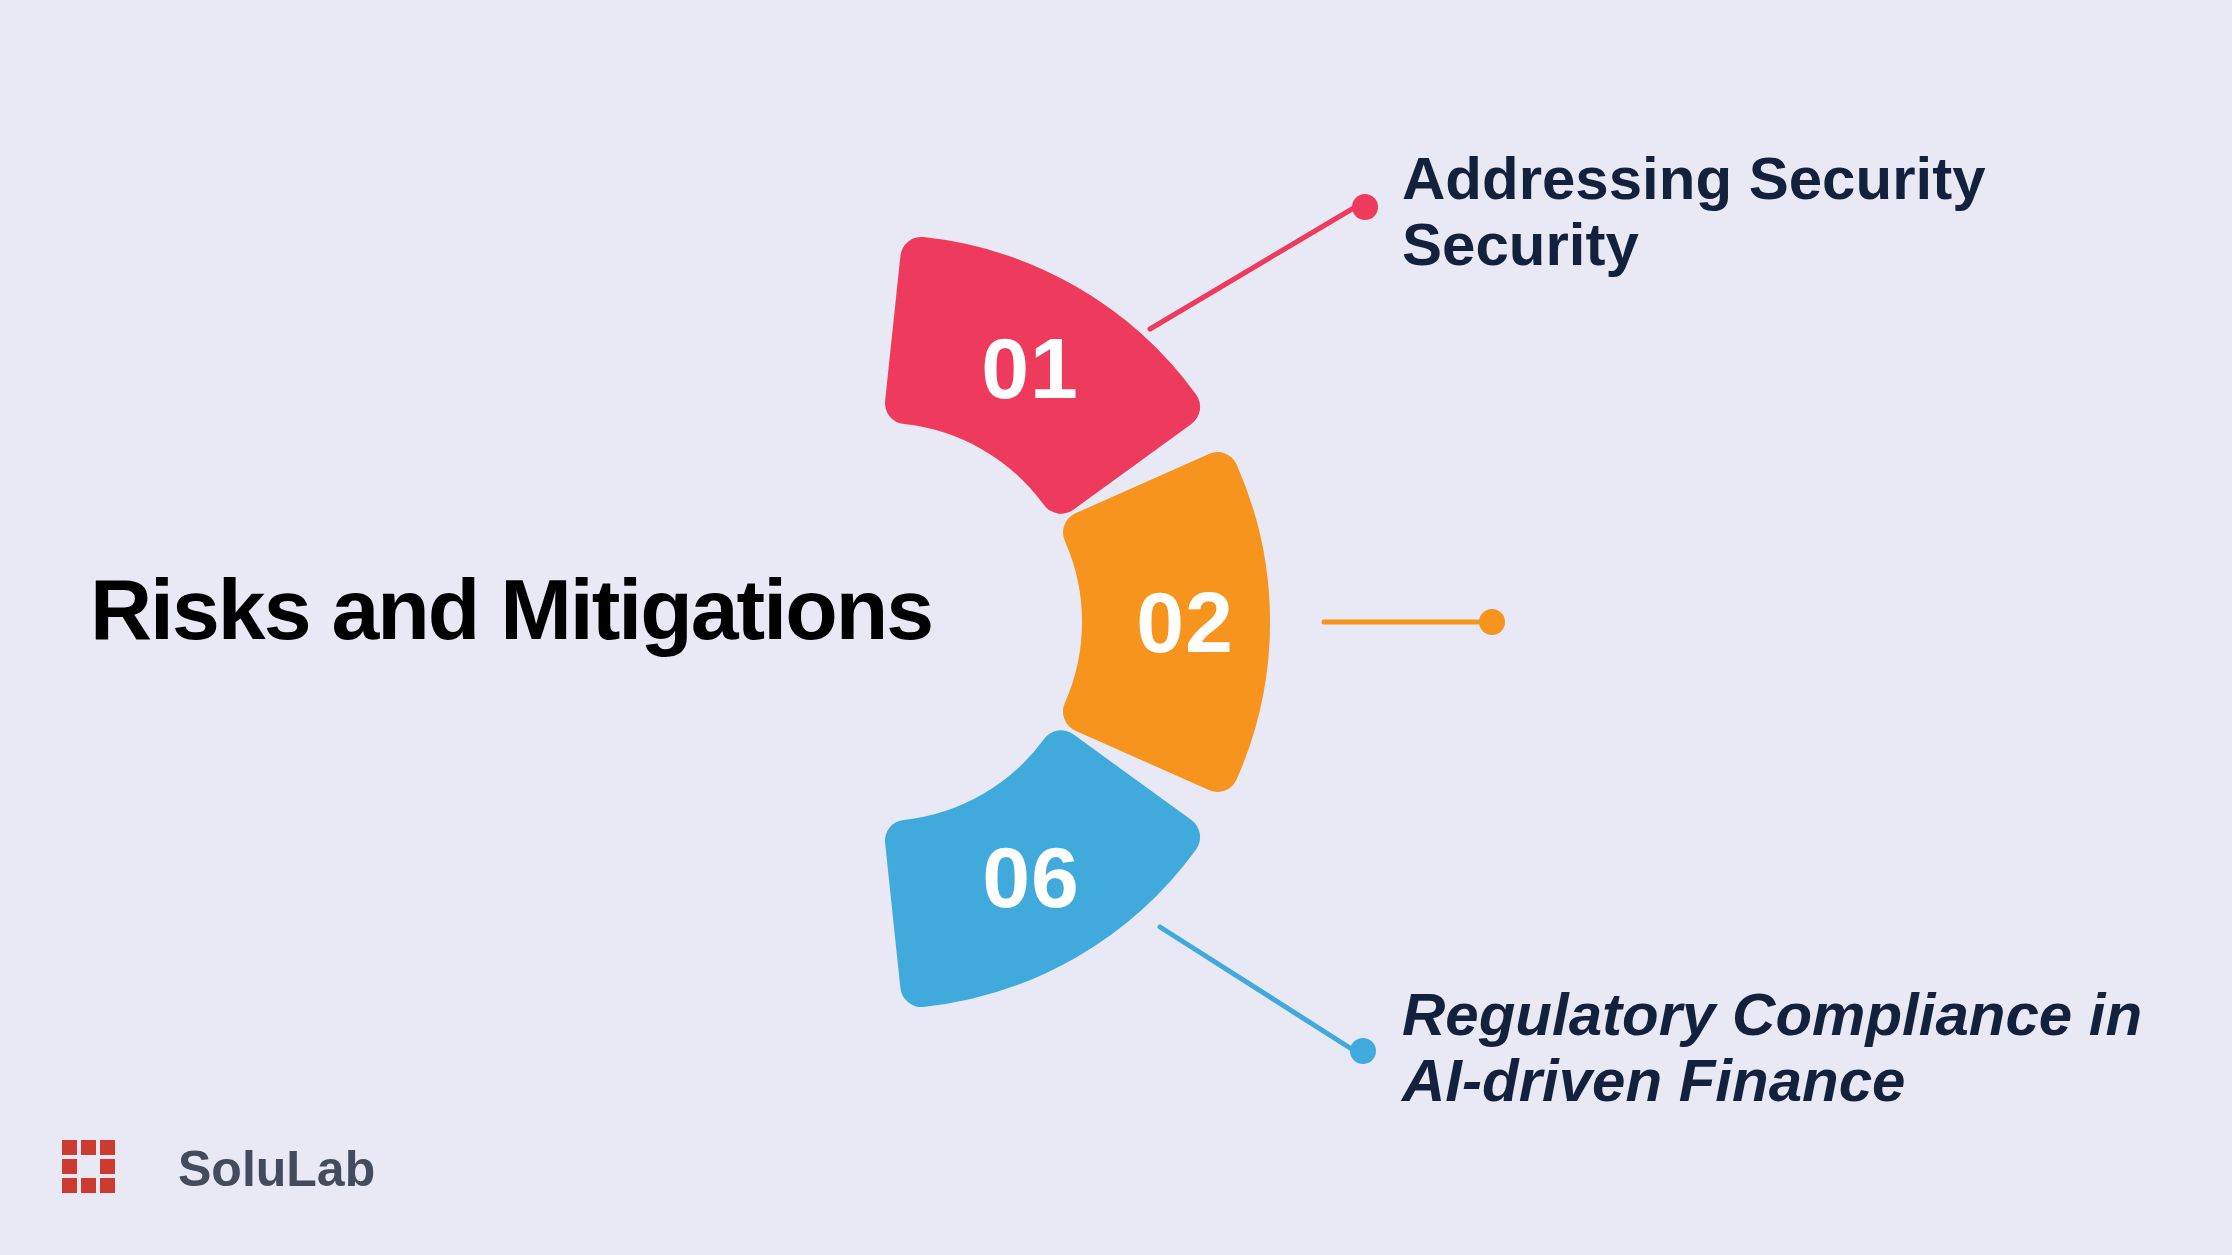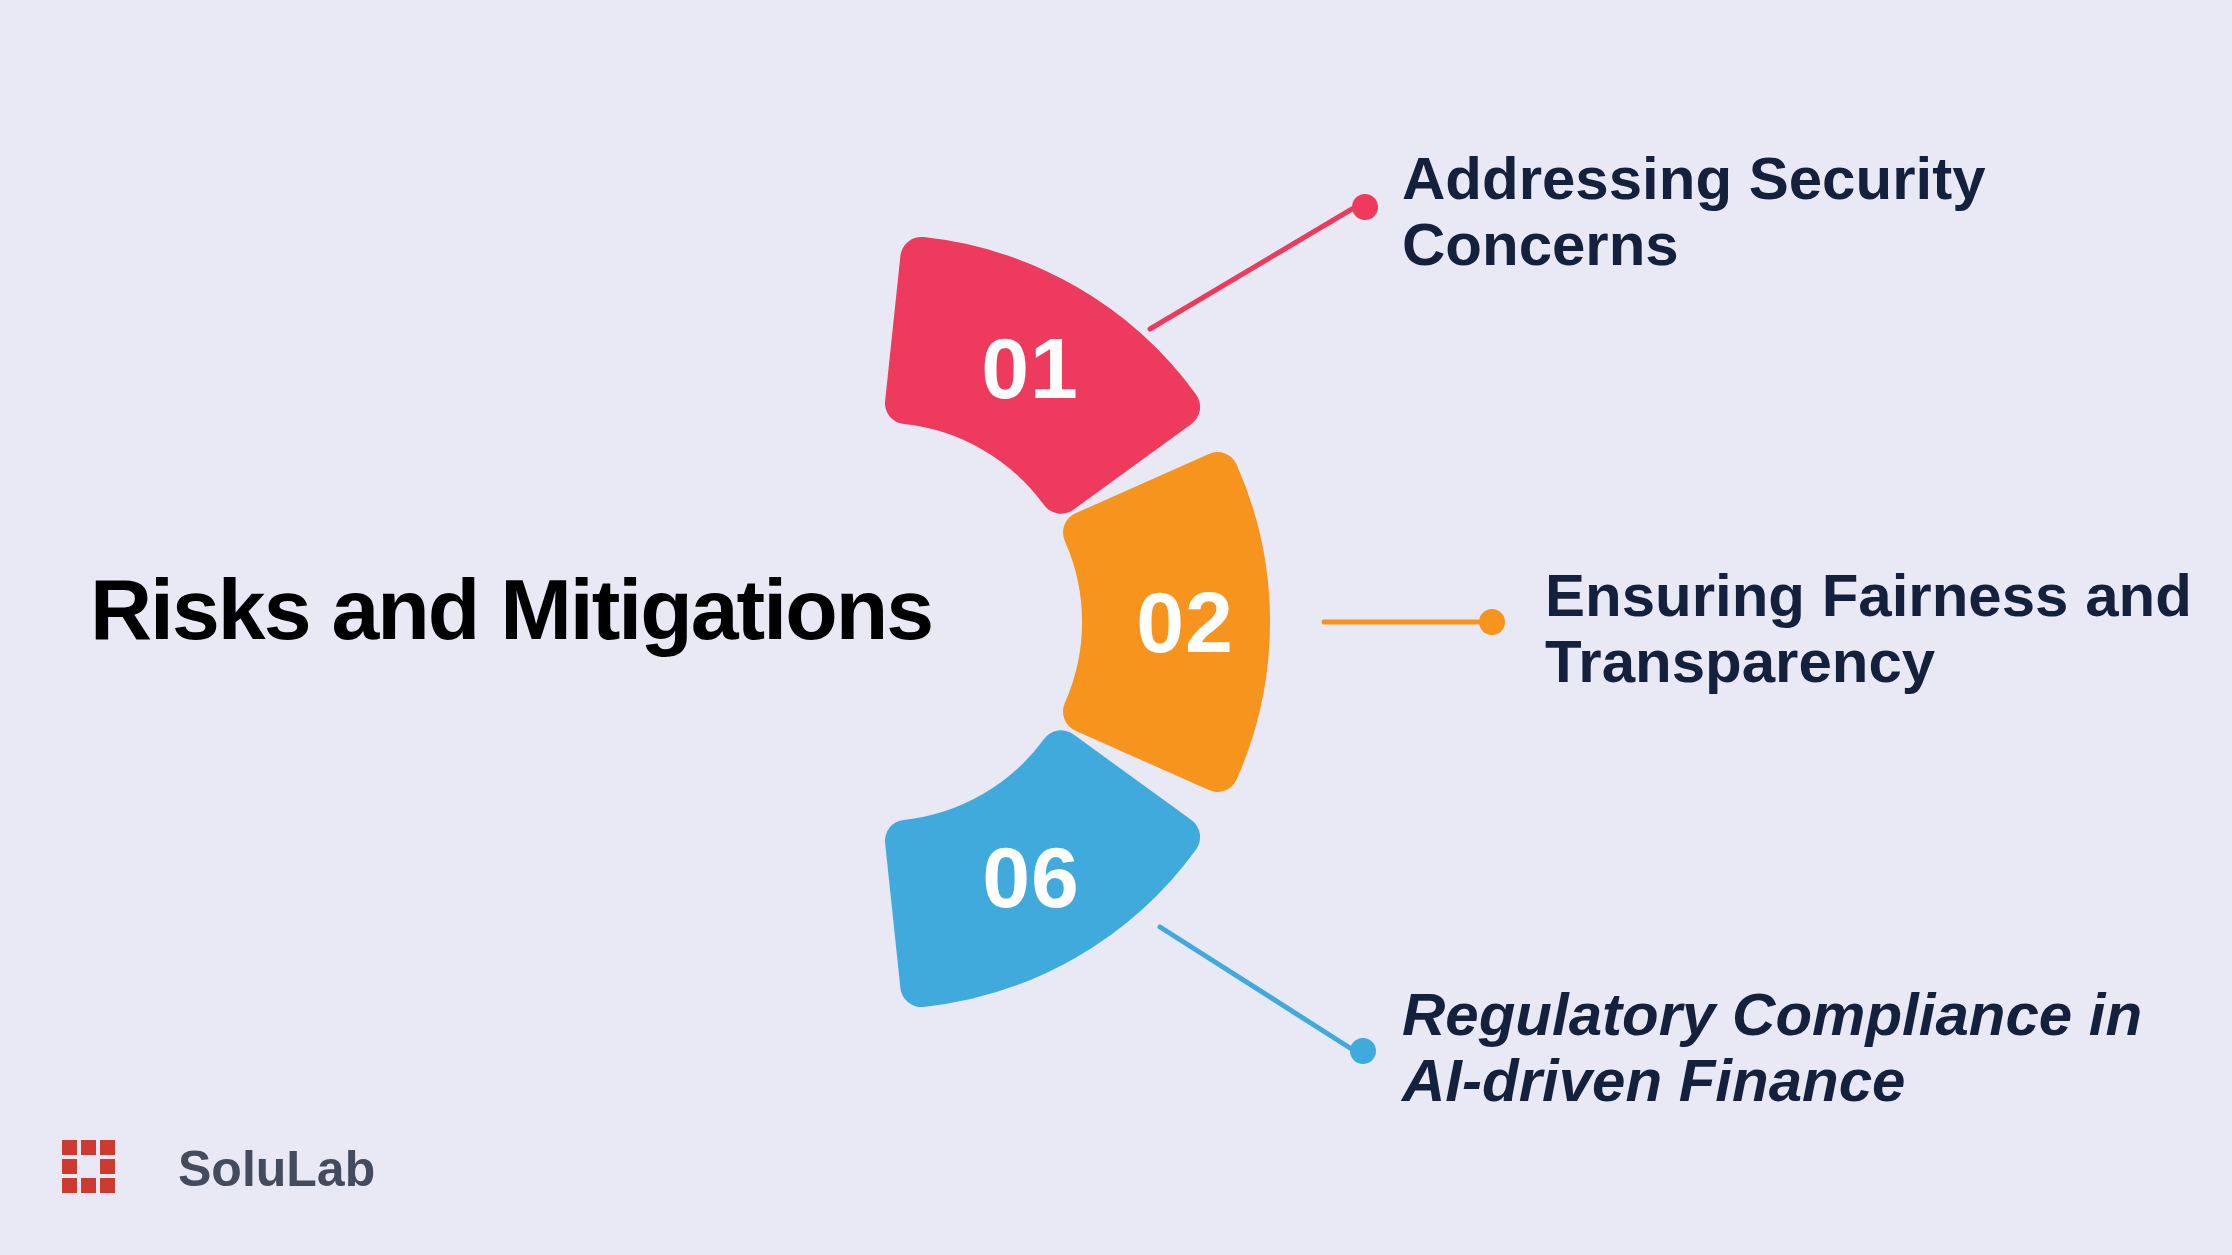--- a/index.html
+++ b/index.html
@@ -79,27 +79,23 @@
     <path class="conn conn3" d="M 1160 927 L 1350 1048"></path>
     <circle class="dot3" cx="1363" cy="1051" r="13"></circle>
   </svg>
 
   <div class="segnum num1">01</div>
   <div class="segnum num2">02</div>
   <div class="segnum num3">06</div>
 
   <div class="label label1">
     <div>Addressing Security</div>
-    <div>Concerns</div>
+    <div>Security</div>
   </div>
 
-  <div class="label label2">
-    <div>Ensuring Fairness and</div>
-    <div>Transparency</div>
-  </div>
 
   <div class="label label3">
     <div>Regulatory Compliance in</div>
     <div>AI-driven Finance</div>
   </div>
 
   <div class="brand">
     <span class="brand-icon">
       <svg width="54" height="54" viewBox="0 0 54 54" aria-hidden="true">
         <rect x="0" y="0" width="15" height="15"></rect>

